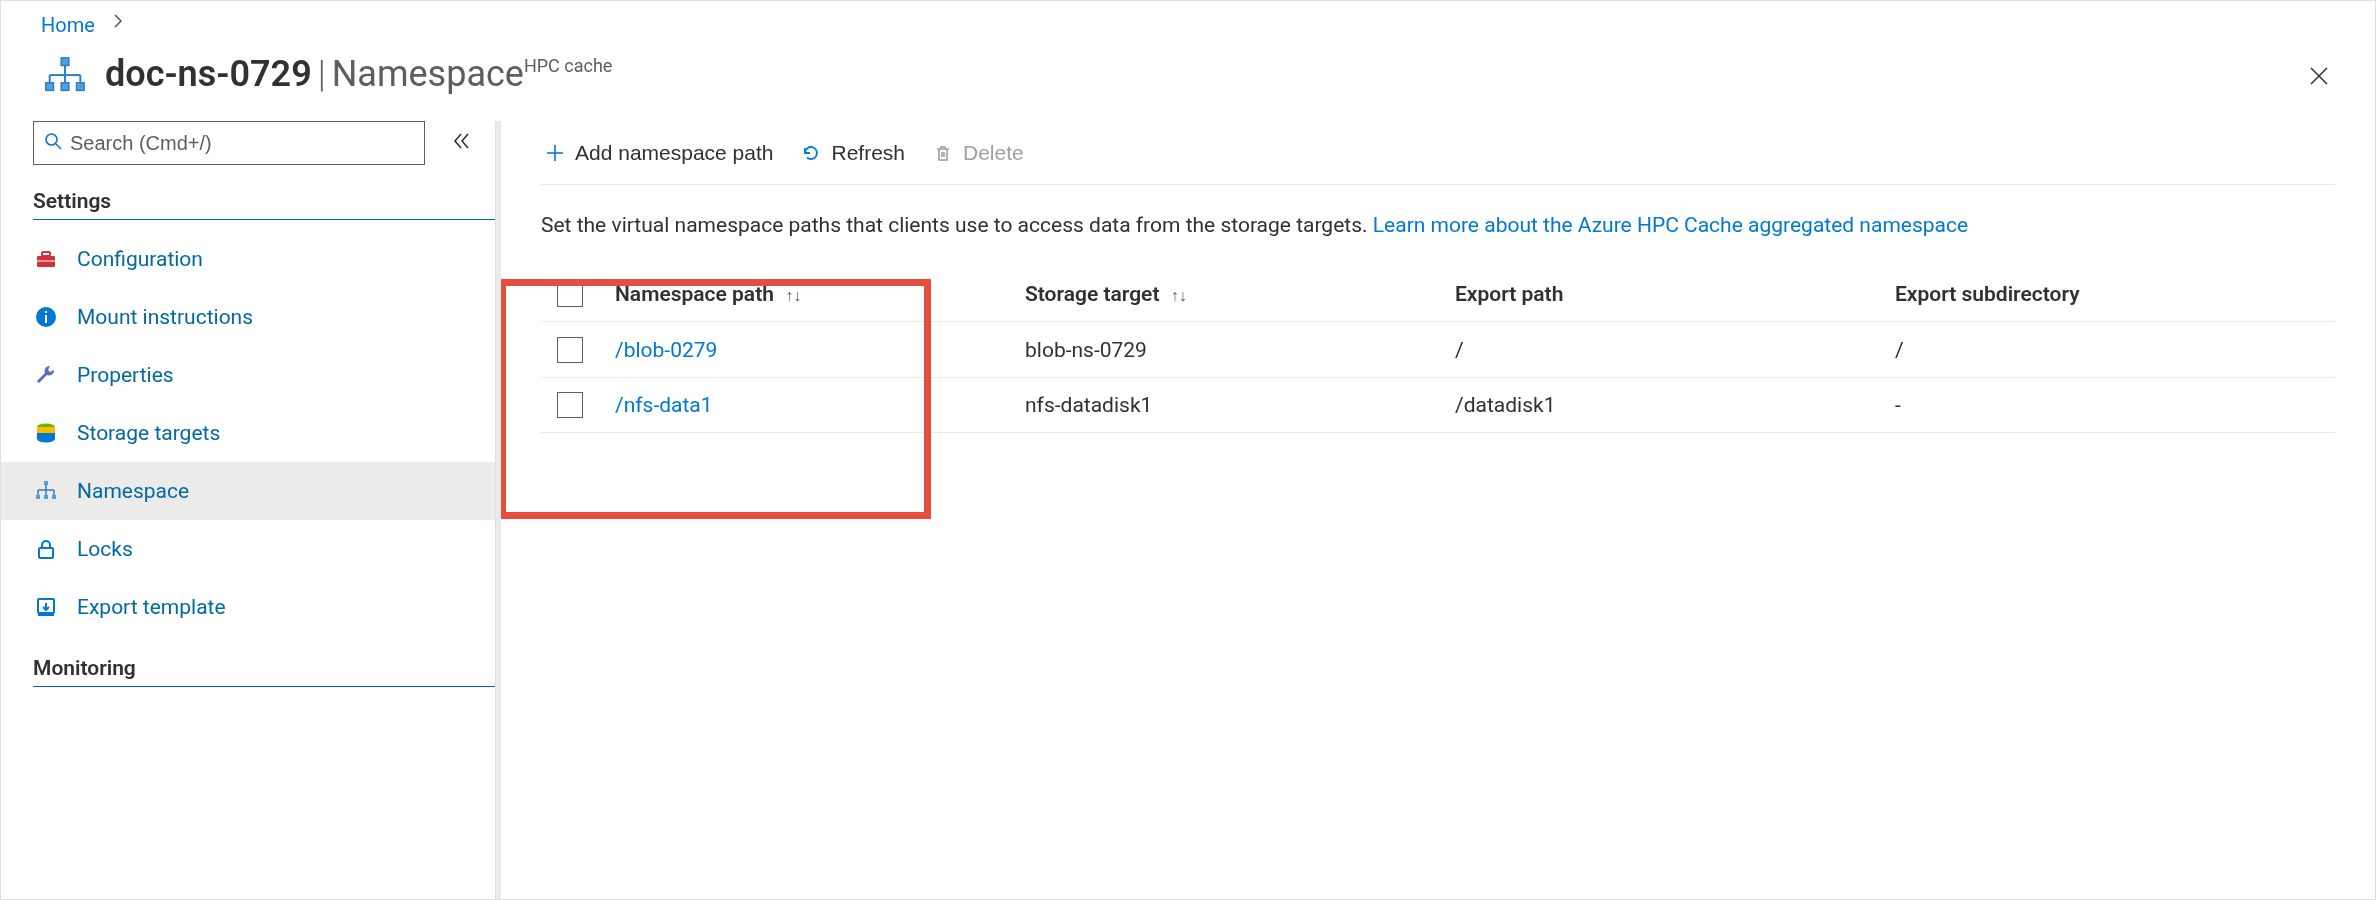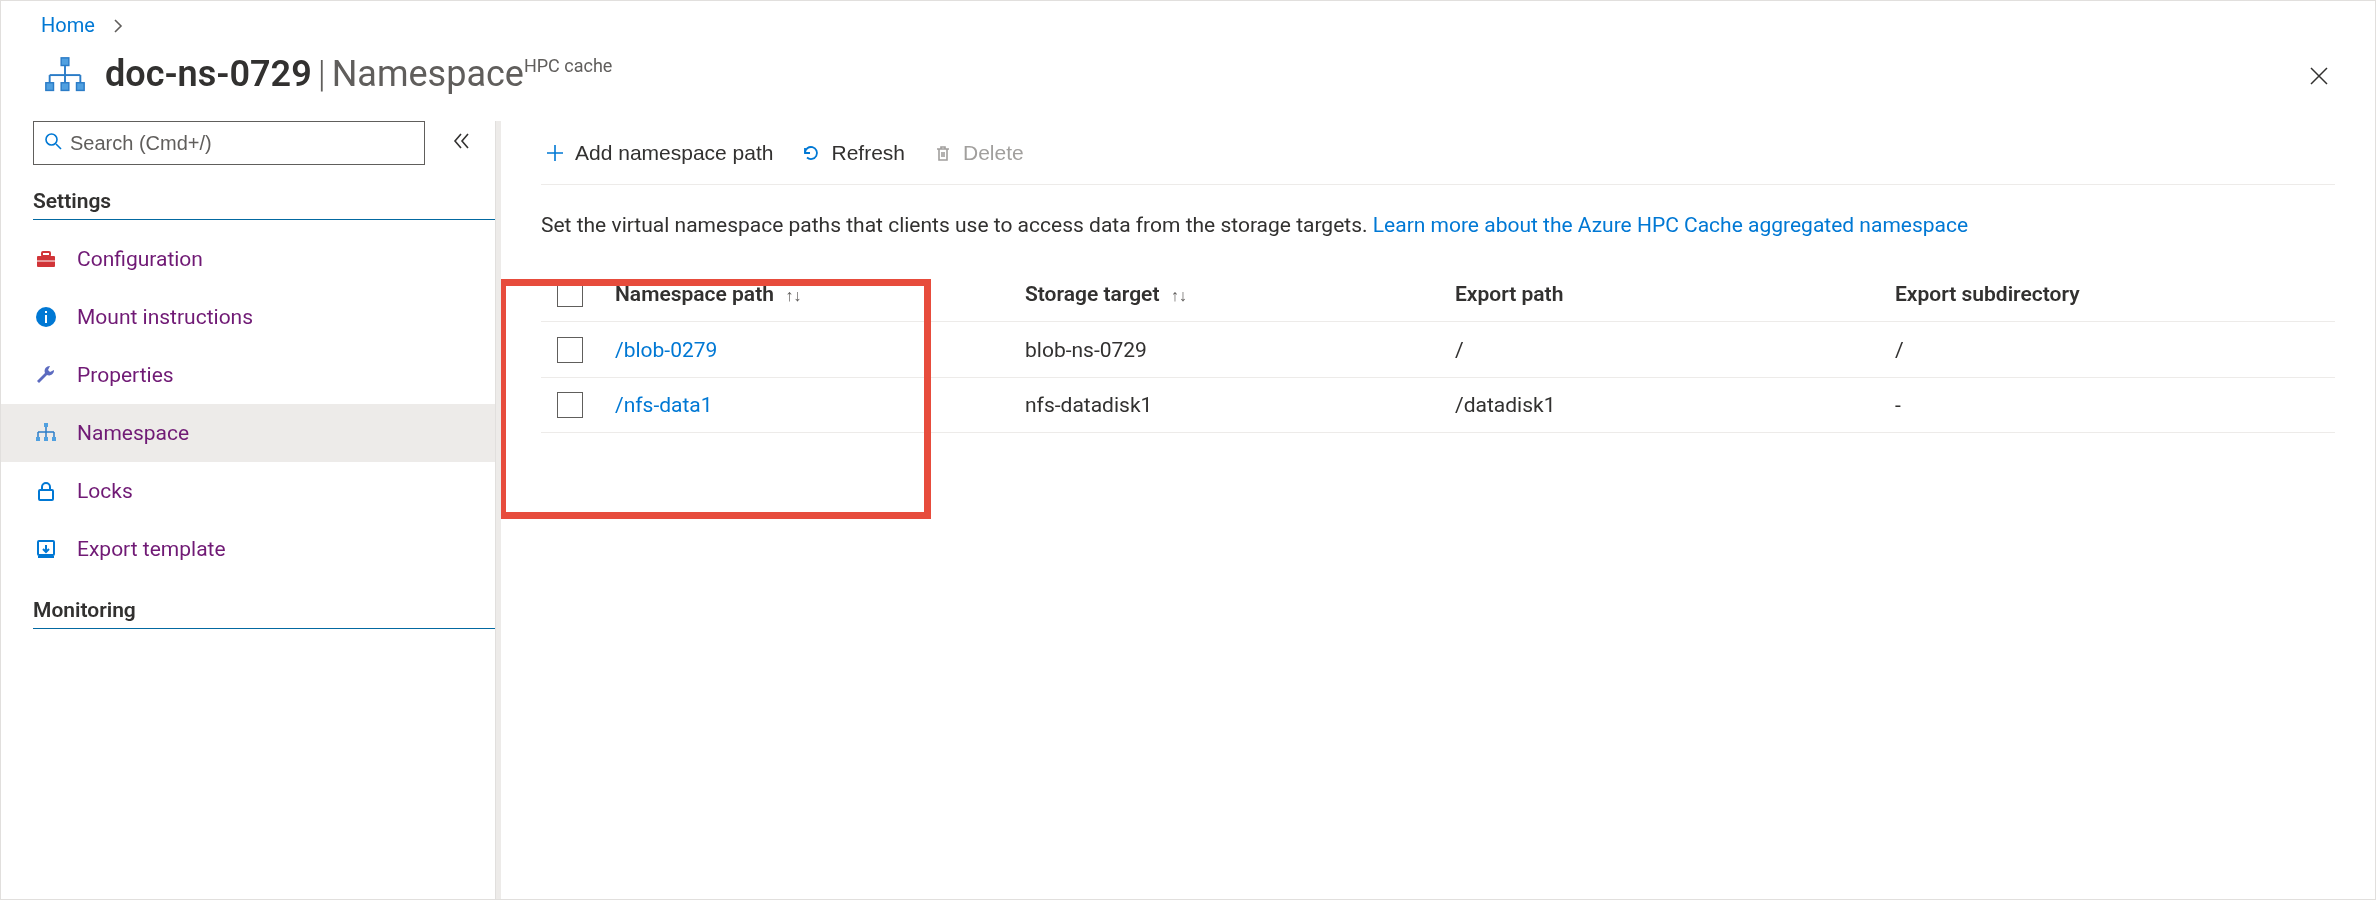--- a/index.html
+++ b/index.html
@@ -17,21 +17,21 @@
     display: flex;
     flex-direction: column;
     width: 100%;
     height: 100%;
     border: 1px solid #e1dfdd;
   }
   
   .breadcrumb {
     padding: 12px 40px 6px 40px;
     display: flex;
-    align-items: flex-end;
+    align-items: flex-start;
     gap: 18px;
     font-size: 20px;
   }
   .breadcrumb a { color: #0078d4; }
   .breadcrumb .chevron { color: #605e5c; font-size: 16px; }
   
   .resource-header {
     display: flex;
     align-items: flex-start;
     padding: 10px 40px 20px 40px;
@@ -117,21 +117,21 @@
     padding-bottom: 6px;
     padding-right: 24px;
   }
   .side-item {
     display: flex;
     align-items: center;
     gap: 18px;
     height: 58px;
     padding: 0 0 0 0;
     cursor: pointer;
-    color: #701a75;
+    color: #0369a1;
     font-size: 21px;
   }
   .side-item.active { background: #edebe9; margin-left: -32px; padding-left: 32px; margin-right: 6px; }
   .side-item .icon { width: 26px; height: 26px; display:flex; align-items:center; justify-content:center; }
   
   .main {
     flex: 1;
     display: flex;
     flex-direction: column;
     padding: 0 40px 0 40px;
@@ -286,20 +286,30 @@
 
       <div class="side-item">
         <span class="icon">
           <svg width="24" height="24" viewBox="0 0 24 24">
               <path d="M20 7 a5 5 0 0 1 -7 5 L5 20 l-2 -2 L11 10 a5 5 0 0 1 5 -7 l-2 4 2 2 z" fill="#5c6bc0"></path>
             </svg>
         </span>
         <span>Properties</span>
       </div>
 
+      <div class="side-item">
+        <span class="icon">
+          <svg width="24" height="24" viewBox="0 0 24 24">
+              <ellipse cx="12" cy="6" rx="9" ry="3.5" fill="#6bb700"></ellipse>
+              <path d="M3 6 v6 a9 3.5 0 0 0 18 0 V6" fill="#ffb900"></path>
+              <path d="M3 12 v6 a9 3.5 0 0 0 18 0 V12" fill="#0078d4"></path>
+            </svg>
+        </span>
+        <span>Storage targets</span>
+      </div>
 
       <div class="side-item active">
         <span class="icon">
           <svg width="24" height="24" viewBox="0 0 24 24">
             <rect x="10" y="2" width="4" height="4" fill="#50a0e0"></rect>
             <line x1="12" y1="6" x2="12" y2="11" stroke="#2b7cc7" stroke-width="1.5"></line>
             <line x1="4" y1="11" x2="20" y2="11" stroke="#2b7cc7" stroke-width="1.5"></line>
             <line x1="4" y1="11" x2="4" y2="16" stroke="#2b7cc7" stroke-width="1.5"></line>
             <line x1="12" y1="11" x2="12" y2="16" stroke="#2b7cc7" stroke-width="1.5"></line>
             <line x1="20" y1="11" x2="20" y2="16" stroke="#2b7cc7" stroke-width="1.5"></line>

